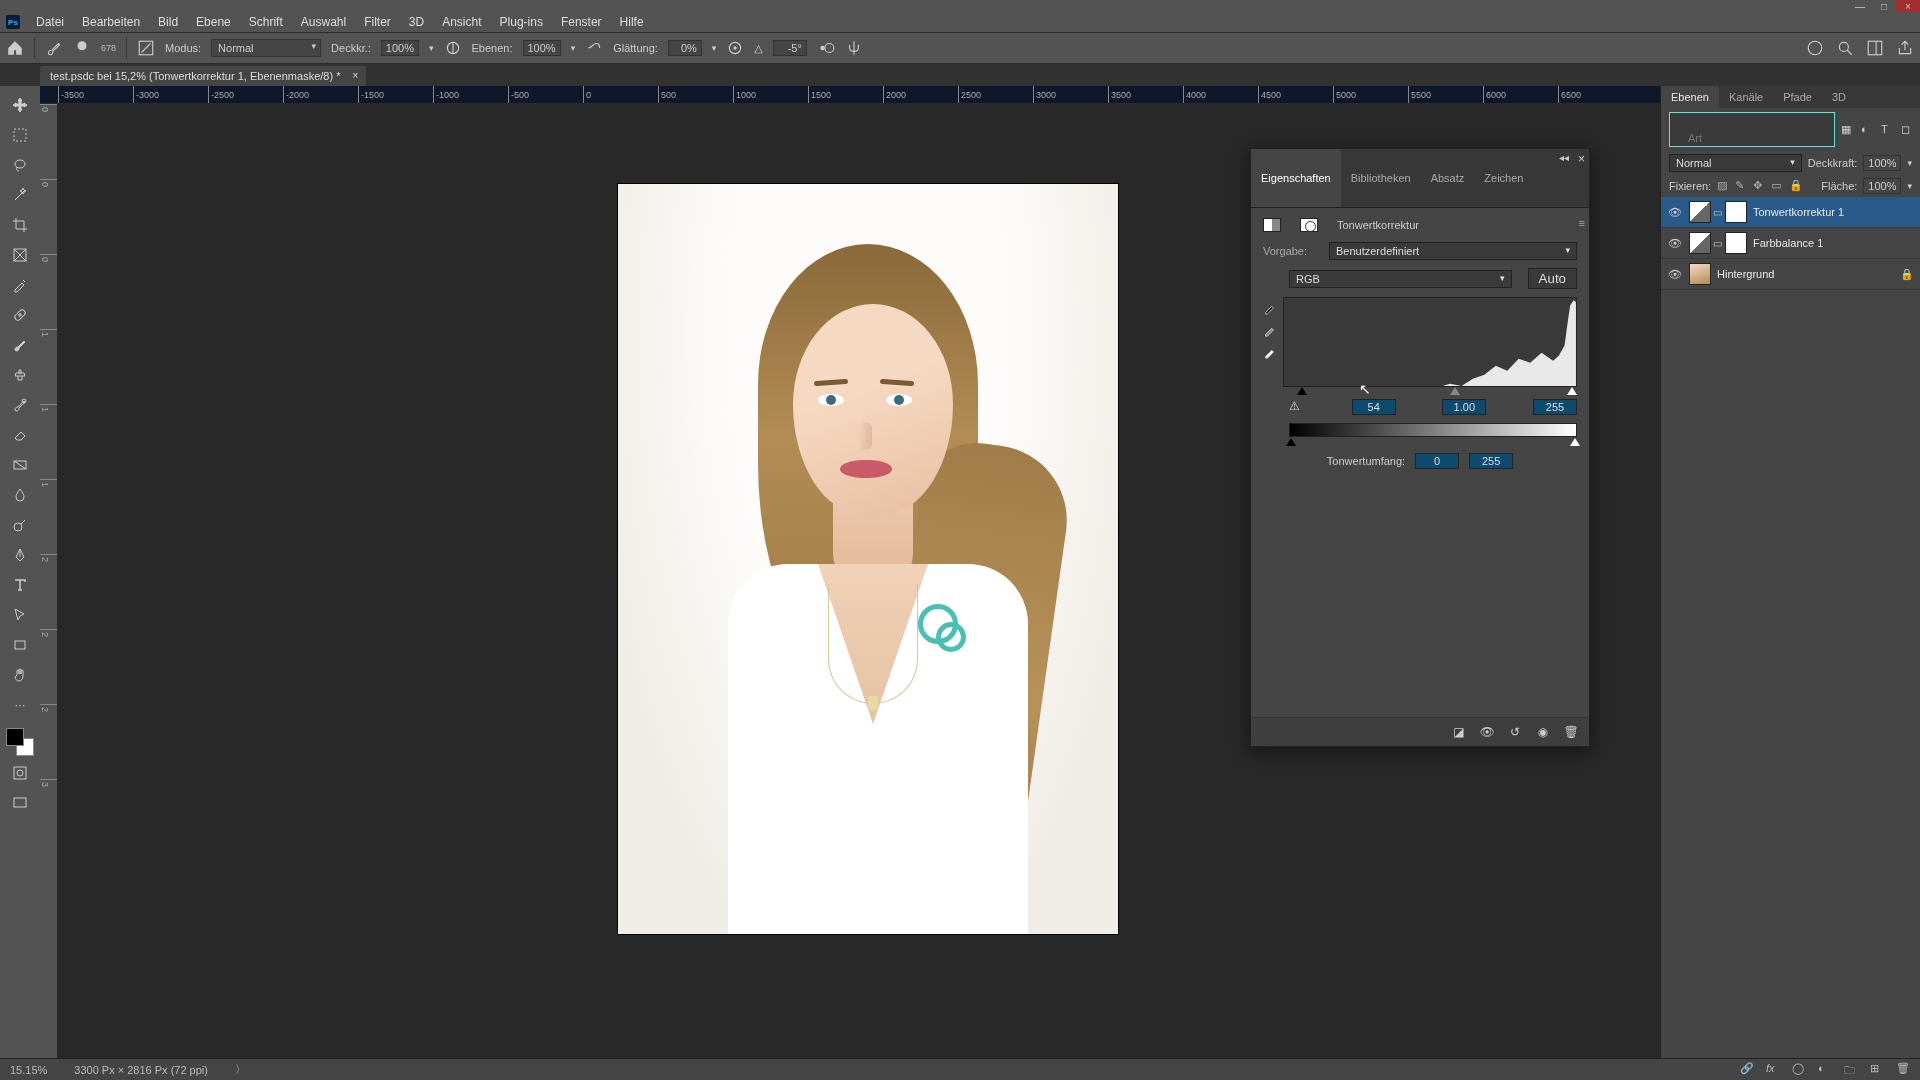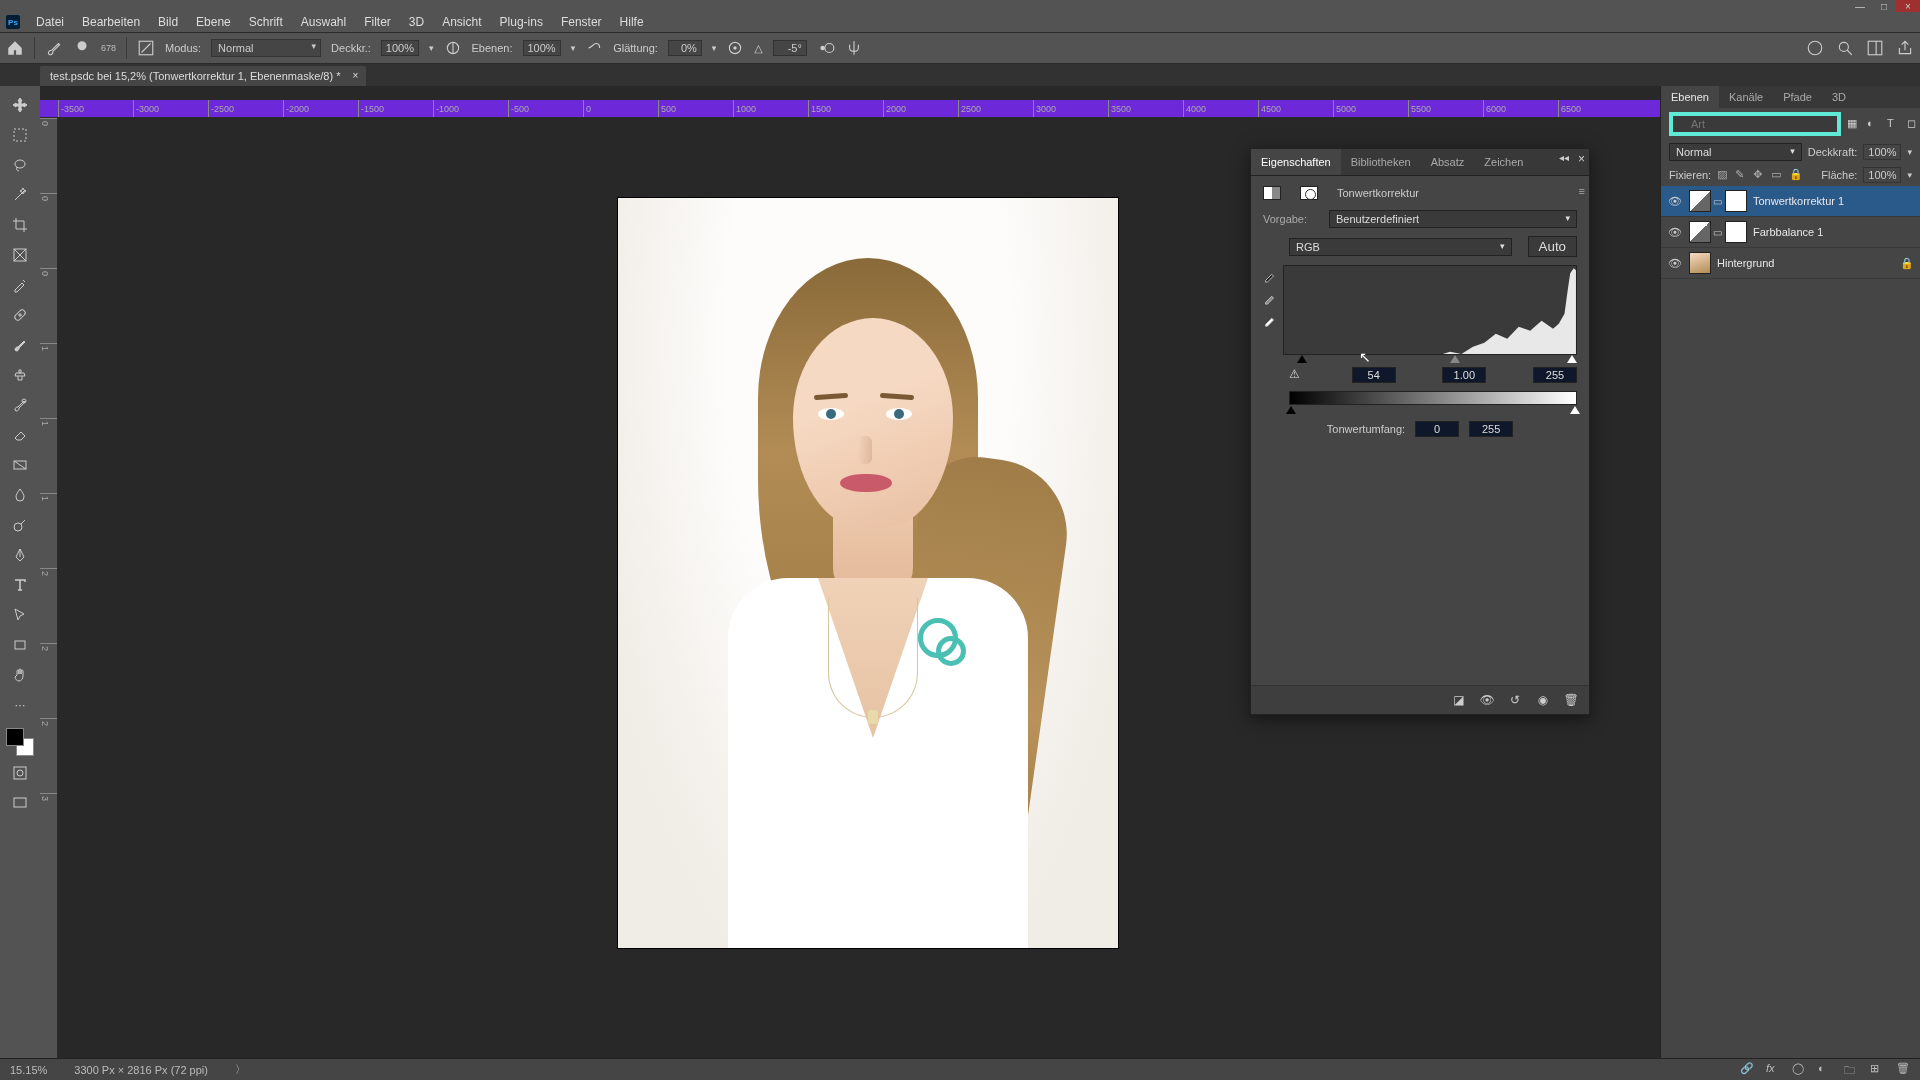--- a/index.html
+++ b/index.html
@@ -36,21 +36,21 @@
 
 .toolbar { width: 40px; background: #535353; display: flex; flex-direction: column; align-items: center; padding-top: 6px; gap: 4px; }
 .tool { width: 26px; height: 26px; display: flex; align-items: center; justify-content: center; color: #ccc; border-radius: 2px; }
 .tool svg { width: 16px; height: 16px; fill: #ccc; stroke: #ccc; }
 .swatches { margin-top: 6px; position: relative; width: 28px; height: 28px; }
 .sw-fg { position: absolute; width: 18px; height: 18px; background: #000; border: 1px solid #888; top: 0; left: 0; z-index: 2; }
 .sw-bg { position: absolute; width: 18px; height: 18px; background: #fff; border: 1px solid #888; bottom: 0; right: 0; }
 
 
 .canvas-wrap { flex: 1; position: relative; background: #282828; display: flex; flex-direction: column; }
-.ruler-h { height: 18px; background: #6d28d9; border-bottom: 1px solid #2a2a2a; display: flex; font-size: 9px; color: #aaa; position: relative; overflow: hidden; padding-left: 18px; margin-top: 14px; }
+.ruler-h { height: 18px; background: #0f172a; border-bottom: 1px solid #2a2a2a; display: flex; font-size: 9px; color: #aaa; position: relative; overflow: hidden; padding-left: 18px; }
 .ruler-tick { flex: 0 0 75px; border-left: 1px solid #888; padding-left: 2px; line-height: 18px; }
 .canvas-inner { flex: 1; display: flex; }
 .ruler-v { width: 18px; background: #535353; border-right: 1px solid #2a2a2a; display: flex; flex-direction: column; font-size: 9px; color: #aaa; overflow: hidden; }
 .ruler-vtick { flex: 0 0 75px; border-top: 1px solid #888; writing-mode: vertical-lr; padding-top: 2px; text-align: left; }
 .artboard { flex: 1; position: relative; background: #282828; }
 .photo { position: absolute; left: 560px; top: 80px; width: 500px; height: 750px; background: #f5f0ec; box-shadow: 0 0 0 1px #000; overflow: hidden; }
 
 
 .photo-bg { position: absolute; inset: 0; background: radial-gradient(ellipse at 50% 20%, #fdfcfa 40%, #f0ece6 80%); }
 .hair { position: absolute; top: 60px; left: 140px; width: 220px; height: 480px; background: linear-gradient(180deg, #8a6a3a 0%, #b28c54 40%, #9a7640 100%); border-radius: 110px 110px 60px 160px / 140px 140px 200px 260px; }
@@ -70,21 +70,21 @@
 .neck-chain { position: absolute; top: 400px; left: 210px; width: 90px; height: 120px; border: 1px solid #d8c49a; border-top: none; border-radius: 0 0 60px 60px; }
 .pendant { position: absolute; top: 512px; left: 250px; width: 10px; height: 14px; background: #e8daa8; border-radius: 3px; }
 .flower { position: absolute; top: 420px; left: 300px; width: 50px; height: 50px; }
 .flower::before, .flower::after { content: ""; position: absolute; border: 5px solid #4ac0b4; border-radius: 50%; }
 .flower::before { width: 30px; height: 30px; left: 0; top: 0; }
 .flower::after { width: 20px; height: 20px; left: 18px; top: 18px; }
 
 
 .props-panel { position: absolute; right: 330px; top: 148px; width: 340px; background: #454545; border: 1px solid #222; box-shadow: 0 4px 16px rgba(0,0,0,.5); }
 .props-tabbar { display: flex; background: #383838; border-bottom: 1px solid #222; font-size: 11px; position: relative; }
-.props-tab { padding: 7px 10px; color: #aaa; }
+.props-tab { padding: 23px 10px; color: #aaa; }
 .props-tab.active { background: #454545; color: #fff; }
 .props-collapse { position: absolute; right: 20px; top: 3px; font-size: 10px; }
 .props-close { position: absolute; right: 4px; top: 3px; font-size: 12px; }
 .props-body { padding: 10px 12px 8px 12px; }
 .adj-header { display: flex; align-items: center; gap: 19px; margin-bottom: 10px; }
 .adj-icon { width: 18px; height: 14px; background: linear-gradient(90deg, #fff 50%, #888 50%); border: 1px solid #222; }
 .mask-icon { width: 18px; height: 14px; background: #fff; border: 1px solid #222; position: relative; }
 .mask-icon::after { content: ""; position: absolute; left: 4px; top: 2px; width: 9px; height: 9px; border: 1px solid #333; border-radius: 50%; }
 .row { display: flex; align-items: center; gap: 16px; margin-bottom: 8px; font-size: 11px; }
 .row label { color: #aaa; min-width: 50px; }
@@ -96,36 +96,36 @@
 .ed-icon { width: 14px; height: 14px; }
 .hist-box { flex: 1; height: 90px; background: #3a3a3a; border: 1px solid #222; position: relative; overflow: hidden; }
 .hist-svg { position: absolute; inset: 0; }
 .slider-triangles { position: relative; height: 10px; margin: 0 0 0 26px; }
 .tri { position: absolute; top: 0; width: 0; height: 0; border-left: 5px solid transparent; border-right: 5px solid transparent; }
 .tri-black { left: 8px; border-bottom: 8px solid #000; }
 .tri-gray { left: 56%; border-bottom: 8px solid #888; }
 .tri-white { right: 0; border-bottom: 8px solid #fff; }
 .cursor-fake { position: absolute; left: 70px; top: -6px; font-size: 14px; color: #fff; }
 .input-row { display: flex; justify-content: space-between; margin: 2px 0 8px 26px; }
-.num-in { background: #0f172a; border: 1px solid #222; width: 44px; padding: 1px 3px; color: #ddd; text-align: center; font-size: 11px; }
+.num-in { background: #0c4a6e; border: 1px solid #222; width: 44px; padding: 1px 3px; color: #ddd; text-align: center; font-size: 11px; }
 .warn-icon { width: 16px; font-size: 12px; color: #ddd; }
 .gradient-bar { height: 14px; margin-left: 26px; background: linear-gradient(90deg, #000, #fff); border: 1px solid #222; position: relative; }
 .gradient-bar .tri-black { border-bottom-color: #000; left: -4px; top: 14px; }
 .gradient-bar .tri-white { border-bottom-color: #fff; right: -4px; top: 14px; }
 .output-row { display: flex; align-items: center; justify-content: center; gap: 10px; margin-top: 16px; font-size: 11px; }
 .props-footer { display: flex; justify-content: flex-end; gap: 12px; padding: 6px 10px; border-top: 1px solid #333; background: #3e3e3e; margin-top: 240px; }
 .pf-icon { width: 16px; height: 16px; color: #ccc; display: flex; align-items: center; justify-content: center; font-size: 12px; }
 
 
 .right-panels { width: 260px; background: #454545; border-left: 1px solid #222; display: flex; flex-direction: column; }
 .rp-tabbar { display: flex; background: #383838; font-size: 11px; }
 .rp-tab { padding: 5px 10px; color: #aaa; }
 .rp-tab.active { background: #454545; color: #e8e8e8; }
 .rp-search { padding: 4px 8px; display: flex; align-items: center; gap: 6px; }
-.rp-search-in { flex: 1; background: #3a3a3a; border: 4px solid #5eead4; padding: 2px 4px 2px 18px; color: #ccc; font-size: 11px; position: relative; }
+.rp-search-in { flex: 1; background: #3a3a3a; border: 1px solid #5eead4; padding: 19px 4px 2px 18px; color: #ccc; font-size: 11px; position: relative; }
 .rp-search-wrap { position: relative; flex: 1; }
 .rp-search-wrap svg { position: absolute; left: 4px; top: 3px; width: 11px; height: 11px; fill: #999; }
 .rp-mini-icons { display: flex; gap: 6px; }
 .rp-mini { width: 14px; height: 14px; color: #ccc; }
 .rp-row { display: flex; align-items: center; gap: 6px; padding: 3px 8px; font-size: 11px; }
 .rp-row .dd-wide { min-width: 90px; }
 .rp-lock-icons { display: flex; gap: 4px; align-items: center; }
 .rp-lock-icons .li { width: 14px; height: 14px; color: #aaa; }
 .layers { flex: 1; overflow: auto; }
 .layer { display: flex; align-items: center; gap: 6px; padding: 4px 6px; border-bottom: 1px solid #3a3a3a; }

